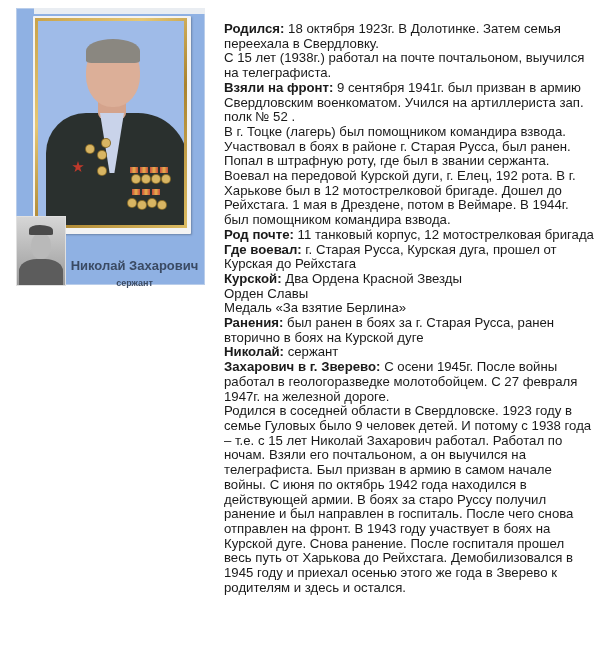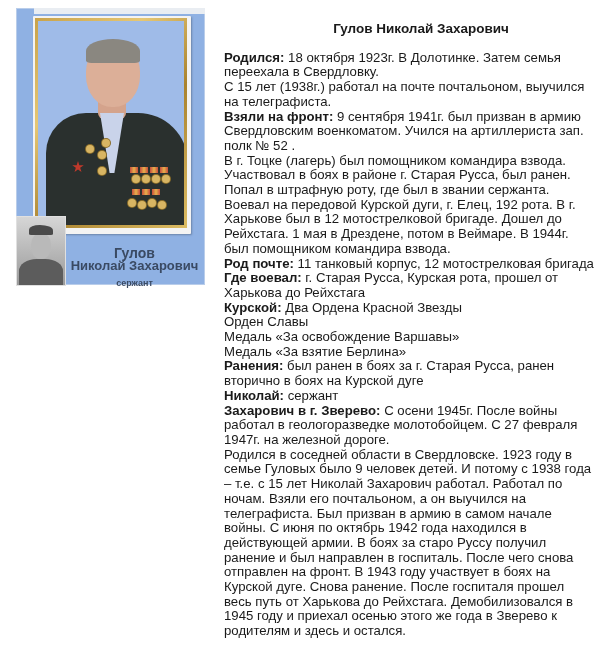--- a/index.html
+++ b/index.html
@@ -126,35 +126,32 @@
         <div class="medal" style="left:110px;top:178px"></div>
         <div class="medal" style="left:120px;top:180px"></div>
       </div>
     </div>
   </div>
   <div class="small-portrait">
     <div class="sp-body"></div>
     <div class="sp-face"></div>
     <div class="sp-cap"></div>
   </div>
-  <div class="card-name surname">Гулов</div>
   <div class="card-name given">Николай Захарович</div>
   <div class="card-name rank">сержант</div>
 </div>
 
 <div class="bio">
-  <div class="bio-title">Гулов Николай Захарович</div>
 
   <p><b>Родился:</b><span> 18 октября 1923г. В Долотинке. Затем семья переехала в Свердловку.</span></p>
   <p>С 15 лет (1938г.) работал на почте почтальоном, выучился на телеграфиста.</p>
   <p><b>Взяли на фронт:</b><span>  9 сентября 1941г. был призван в армию Свердловским военкоматом. Учился на артиллериста зап. полк № 52 .</span></p>
   <p>В г. Тоцке (лагерь) был помощником командира взвода. Участвовал в боях в районе г. Старая Русса, был ранен. Попал в штрафную роту, где  был в звании сержанта. Воевал на передовой Курской дуги, г. Елец, 192 рота. В г. Харькове был в 12 мотострелковой бригаде. Дошел до Рейхстага. 1 мая в Дрездене, потом в Веймаре. В 1944г. был помощником командира взвода.</p>
   <p><b>Род почте:</b><span> 11 танковый корпус, 12 мотострелковая бригада</span></p>
-  <p><b>Где воевал:</b><span> г. Старая Русса, Курская рота, прошел от Харькова до Рейхстага</span></p>
+  <p><b>Где воевал:</b><span> г. Старая Русса, Курская дуга, прошел от Курская до Рейхстага</span></p>
   <p><b>Курской:</b> <span>Два Ордена Красной Звезды</span></p>
   <p>Орден Славы</p>
-  <p>Медаль «За освобождение Варшавы»</p>
   <p>Медаль «За взятие Берлина»</p>
   <p><b>Ранения:</b><span> был ранен в боях за г. Старая Русса, ранен вторично в боях на Курской дуге</span></p>
   <p><b>Николай:</b><span> сержант</span></p>
   <p><b>Захарович в г. Зверево:</b><span> С осени 1945г. После войны работал в геологоразведке молотобойцем. С 27 февраля 1947г. на железной дороге.</span></p>
   <p>Родился в соседней области в Свердловске. 1923 году в семье Гуловых было 9 человек детей. И потому с 1938 года – т.е. с 15 лет Николай Захарович работал. Работал по ночам. Взяли его почтальоном, а он выучился на телеграфиста. Был призван в армию в самом начале войны. С июня по октябрь 1942 года находился в действующей армии. В боях за старо Руссу получил ранение и был направлен в госпиталь. После чего снова отправлен на фронт. В 1943 году участвует в боях на Курской дуге. Снова ранение. После госпиталя прошел весь путь от Харькова до Рейхстага. Демобилизовался в 1945 году и приехал осенью этого же года в Зверево к родителям и здесь и остался.</p>
 </div>
 
 </body></html>

